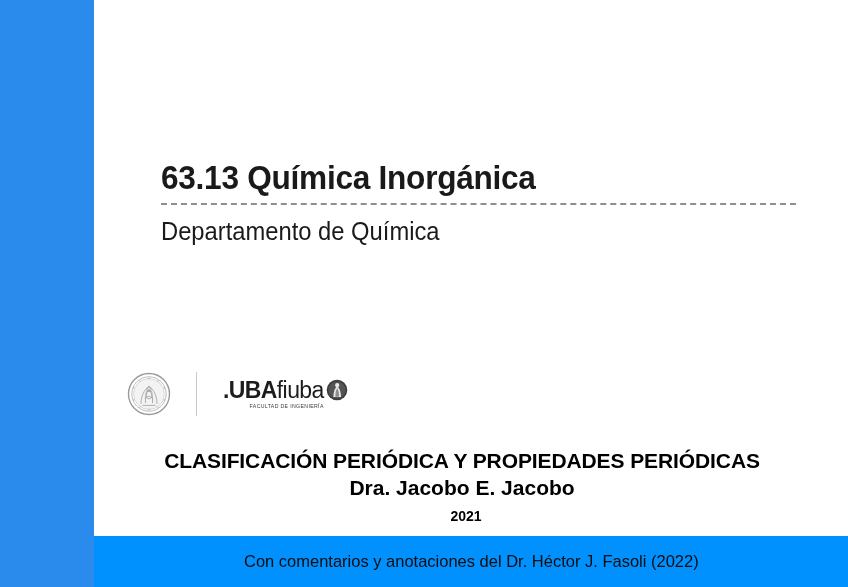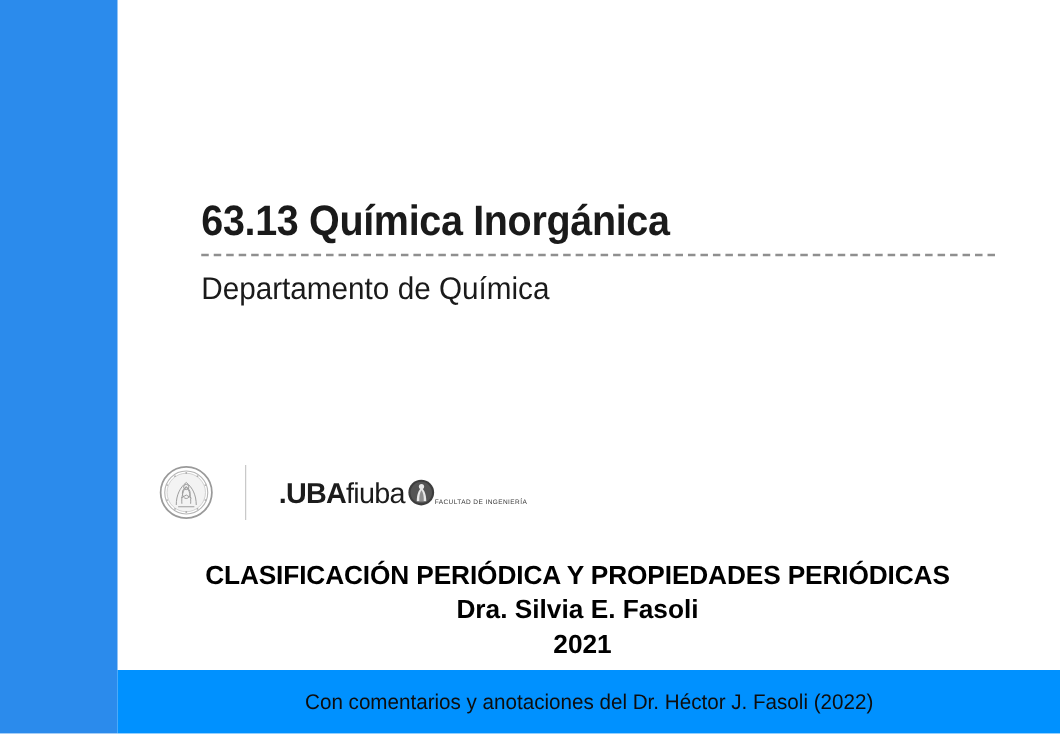--- a/index.html
+++ b/index.html
@@ -85,21 +85,21 @@
     width: 1px;
     height: 44px;
     background: #c9c9c9;
     margin-left: 25px;
     margin-right: 0;
     flex: 0 0 auto;
   }
   .fiuba-lockup {
     margin-left: 26px;
     display: flex;
-    flex-direction: row;
+    flex-direction: column;
     align-items: flex-end;
     flex: 0 0 auto;
     position: relative;
   }
   .fiuba-wordmark-row {
     display: flex;
     align-items: center;
   }
   .fiuba-word {
     font-family: "Liberation Sans", sans-serif;
@@ -149,21 +149,21 @@
   .subject-main {
     font-size: 21px;
     line-height: 27px;
     letter-spacing: -0.1px;
   }
   .subject-author {
     font-size: 21px;
     line-height: 28px;
   }
   .subject-year {
-    font-size: 21px;
+    font-size: 14px;
     line-height: 28px;
     margin-left: 8px;
   }
 
   
   .bottom-banner {
     position: absolute;
     left: 94px;
     top: 536px;
     width: 754px;
@@ -240,21 +240,21 @@
           </svg>
         </span>
       </span>
       <span class="fiuba-sub">FACULTAD DE INGENIERÍA</span>
     </span>
 
   </div>
 
   <div class="subject-block">
     <div class="subject-line subject-main">CLASIFICACIÓN PERIÓDICA Y PROPIEDADES PERIÓDICAS</div>
-    <div class="subject-line subject-author">Dra. Silvia E. Fasoli</div>
+    <div class="subject-line subject-author">Dra. Jacobo E. Jacobo</div>
     <div class="subject-line subject-year">2021</div>
   </div>
 
   <div class="bottom-banner">
     <span class="banner-text">Con comentarios y anotaciones del Dr. Héctor J. Fasoli (2022)</span>
   </div>
 
 </div>
 
 </body></html>

